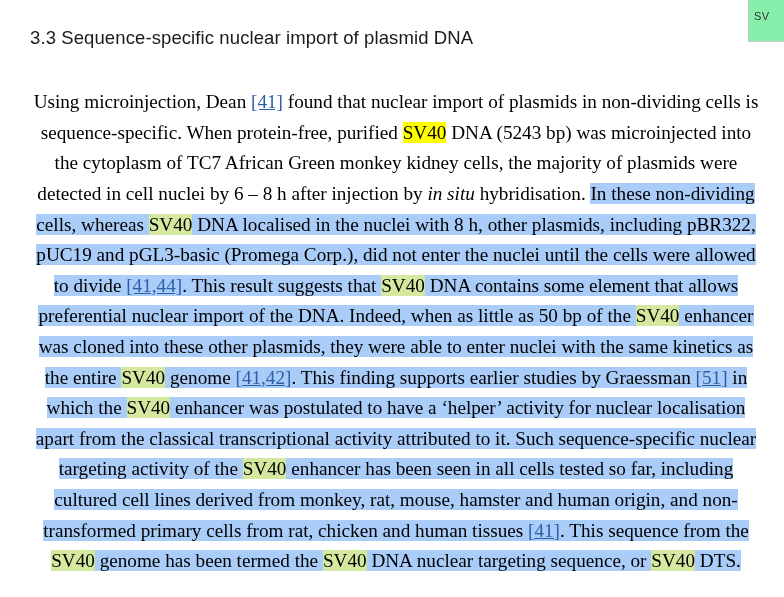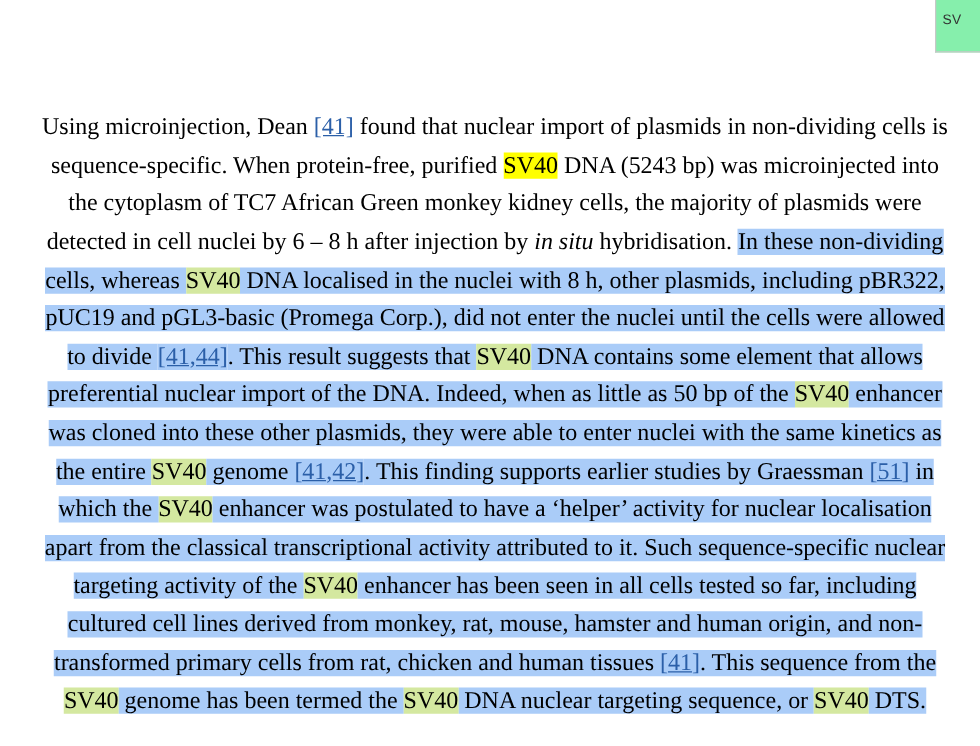--- a/index.html
+++ b/index.html
@@ -76,20 +76,21 @@
     font-size: 11px;
     color: #333333;
     letter-spacing: 0.3px;
   }
 </style>
 </head>
 <body>
 
 <div class="page">
 
+  <h2 class="section-heading">3.3 Sequence-specific nuclear import of plasmid DNA</h2>
 
   <p class="body-text"><span>Using microinjection, Dean </span><span class="ref">[41]</span><span> found that nuclear import of plasmids in non-dividing cells is sequence-specific. When protein-free, purified </span><span class="hl-yellow">SV40</span><span> DNA (5243 bp) was microinjected into the cytoplasm of TC7 African Green monkey kidney cells, the majority of plasmids were detected in cell nuclei by 6 – 8 h after injection by </span><span style="font-style: italic;">in situ</span><span> hybridisation. </span><span class="sel">In these non-dividing cells, whereas </span><span class="hl-green">SV40</span><span class="sel"> DNA localised in the nuclei with 8 h, other plasmids, including pBR322, pUC19 and pGL3-basic (Promega Corp.), did not enter the nuclei until the cells were allowed to divide </span><span class="ref sel">[41,44]</span><span class="sel">. This result suggests that </span><span class="hl-green">SV40</span><span class="sel"> DNA contains some element that allows preferential nuclear import of the DNA. Indeed, when as little as 50 bp of the </span><span class="hl-green">SV40</span><span class="sel"> enhancer was cloned into these other plasmids, they were able to enter nuclei with the same kinetics as the entire </span><span class="hl-green">SV40</span><span class="sel"> genome </span><span class="ref sel">[41,42]</span><span class="sel">. This finding supports earlier studies by Graessman </span><span class="ref sel">[51]</span><span class="sel"> in which the </span><span class="hl-green">SV40</span><span class="sel"> enhancer was postulated to have a ‘helper’ activity for nuclear localisation apart from the classical transcriptional activity attributed to it. Such sequence-specific nuclear targeting activity of the </span><span class="hl-green">SV40</span><span class="sel"> enhancer has been seen in all cells tested so far, including cultured cell lines derived from monkey, rat, mouse, hamster and human origin, and non-transformed primary cells from rat, chicken and human tissues </span><span class="ref sel">[41]</span><span class="sel">. This sequence from the </span><span class="hl-green">SV40</span><span class="sel"> genome has been termed the </span><span class="hl-green">SV40</span><span class="sel"> DNA nuclear targeting sequence, or </span><span class="hl-green">SV40</span><span class="sel"> DTS.</span></p>
 
   <div class="corner-box">
     <span class="corner-label">SV</span>
   </div>
 
 </div>
 
 </body></html>

